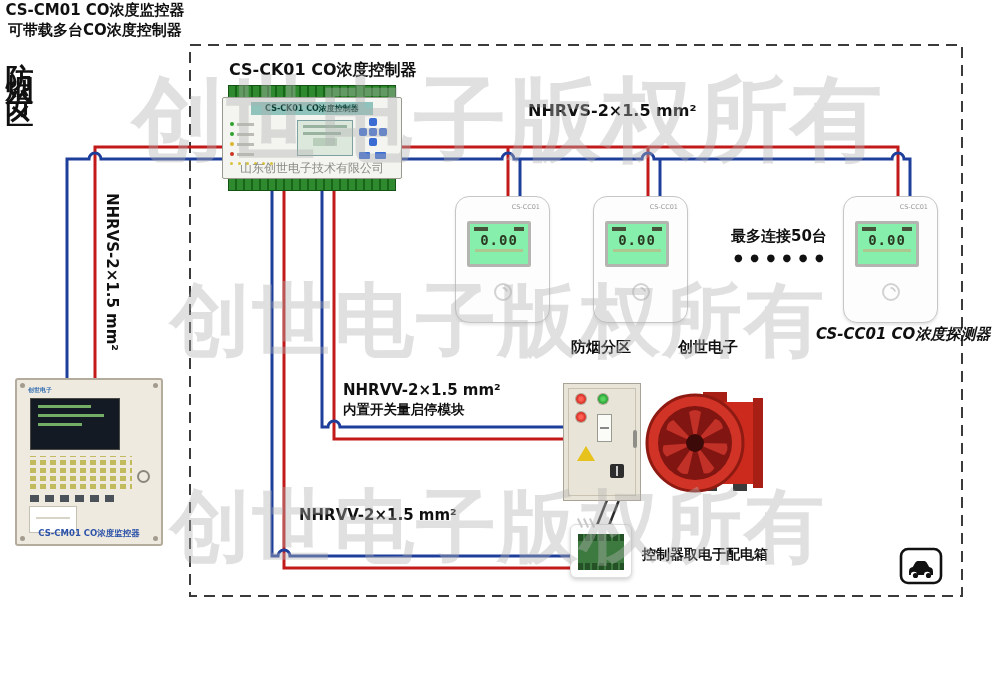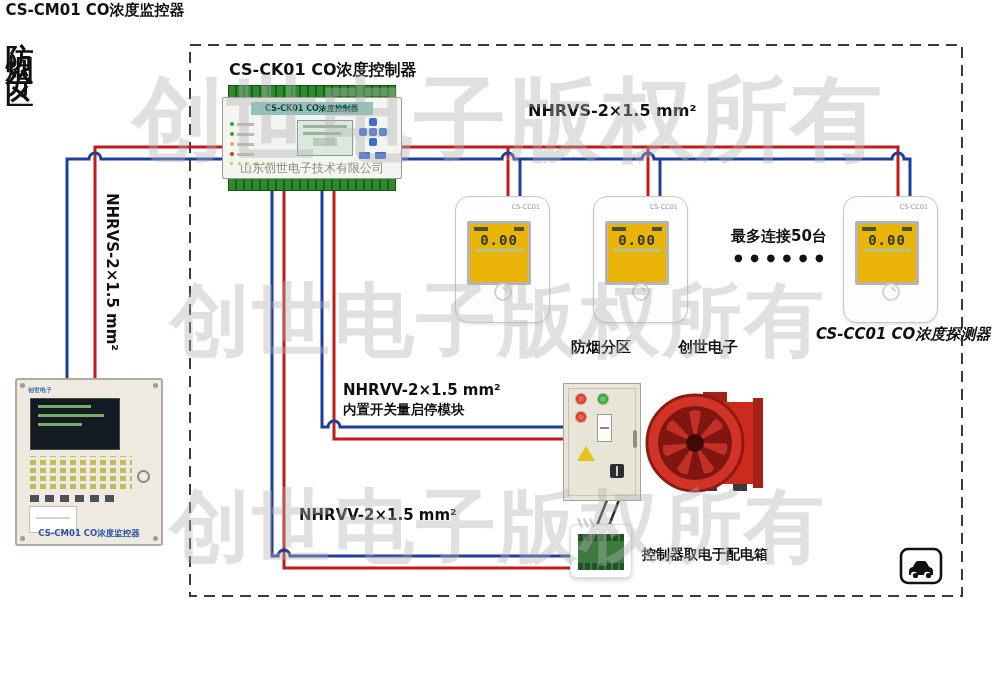--- a/index.html
+++ b/index.html
@@ -54,21 +54,21 @@
   #ctrl-btns{position:absolute;left:136px;top:54px;display:flex;gap:5px;}
   #ctrl-btns span{width:11px;height:7px;background:#3a6cd4;border-radius:1px;display:block;}
   #ctrl-yrow{position:absolute;left:7px;top:64px;display:flex;gap:5px;}
   #ctrl-yrow i{width:3px;height:3px;background:#d8c23a;border-radius:50%;display:block;}
   #ctrl-foot{position:absolute;left:0;right:0;bottom:1px;text-align:center;font-size:12px;color:#8b8b85;}
   
   .detector{position:absolute;top:196px;width:93px;height:125px;background:#fdfdfd;
       border:1.5px solid #c6c6c6;border-radius:14px;z-index:30;box-shadow:0 2px 3px rgba(0,0,0,.10);}
   .d1{left:455px;} .d2{left:593px;} .d3{left:843px;}
   .det-model{position:absolute;top:6px;right:9px;font-size:6.5px;color:#999;}
-  .det-lcd{position:absolute;left:11px;top:24px;width:64px;height:64px;background:#eab308;
+  .det-lcd{position:absolute;left:11px;top:24px;width:64px;height:46px;background:#86efac;
       border:3px solid #b4b4b0;border-radius:2px;box-sizing:border-box;}
   .dl-top{display:flex;justify-content:space-between;margin:3px 4px 0;}
   .dl-top i{height:4px;background:#46523a;display:block;}
   .dl-top i:first-child{width:14px;} .dl-top i:last-child{width:10px;}
   .dl-val{text-align:center;font-family:"DejaVu Sans Mono","Liberation Mono",monospace;
       font-weight:700;font-size:14px;color:#2c3a24;letter-spacing:1px;margin-top:1px;}
   .dl-bot{margin:1px 5px 0;height:3px;background:#aec790;}
   .det-logo{position:absolute;left:50%;margin-left:-9px;top:86px;width:18px;height:18px;
       border:2.5px solid #d2d2d2;border-radius:50%;box-sizing:border-box;}
   .det-logo::after{content:"";position:absolute;inset:2px;border:2px solid transparent;
@@ -305,20 +305,21 @@
       <i style="width:50%"></i>
     </div>
     <div id="mon-grid"></div>
     <div id="mon-key"></div>
     <div id="mon-btns"></div>
     <div id="mon-paper"></div>
     <div id="mon-label">CS-CM01 CO浓度监控器</div>
   </div>
   <div id="monitor-caption">
     <div>CS-CM01 CO浓度监控器</div>
+    <div>可带载多台CO浓度控制器</div>
   </div>
 
   <div id="zone-label">防烟分区</div>
   <svg id="car-icon" width="44" height="38" viewBox="0 0 44 38">
     <rect x="2" y="2" width="40" height="34" rx="7" fill="none" stroke="#111" stroke-width="2.6"></rect>
     <path d="M10 24.5 c0-2.8 1.6-4 3.8-4.4 l2.4-4.3 c0.7-1.2 1.8-1.8 3.1-1.8 h5.4 c1.3 0 2.4 0.6 3.1 1.8 l2.4 4.3 c2.2 0.4 3.8 1.6 3.8 4.4 v3.5 h-2.6 a3.2 3.2 0 0 0 -6.4 0 h-6.8 a3.2 3.2 0 0 0 -6.4 0 h-1.8 z" fill="#111"></path>
     <circle cx="16.5" cy="28.5" r="2.6" fill="#111"></circle>
     <circle cx="29.5" cy="28.5" r="2.6" fill="#111"></circle>
   </svg>
 

